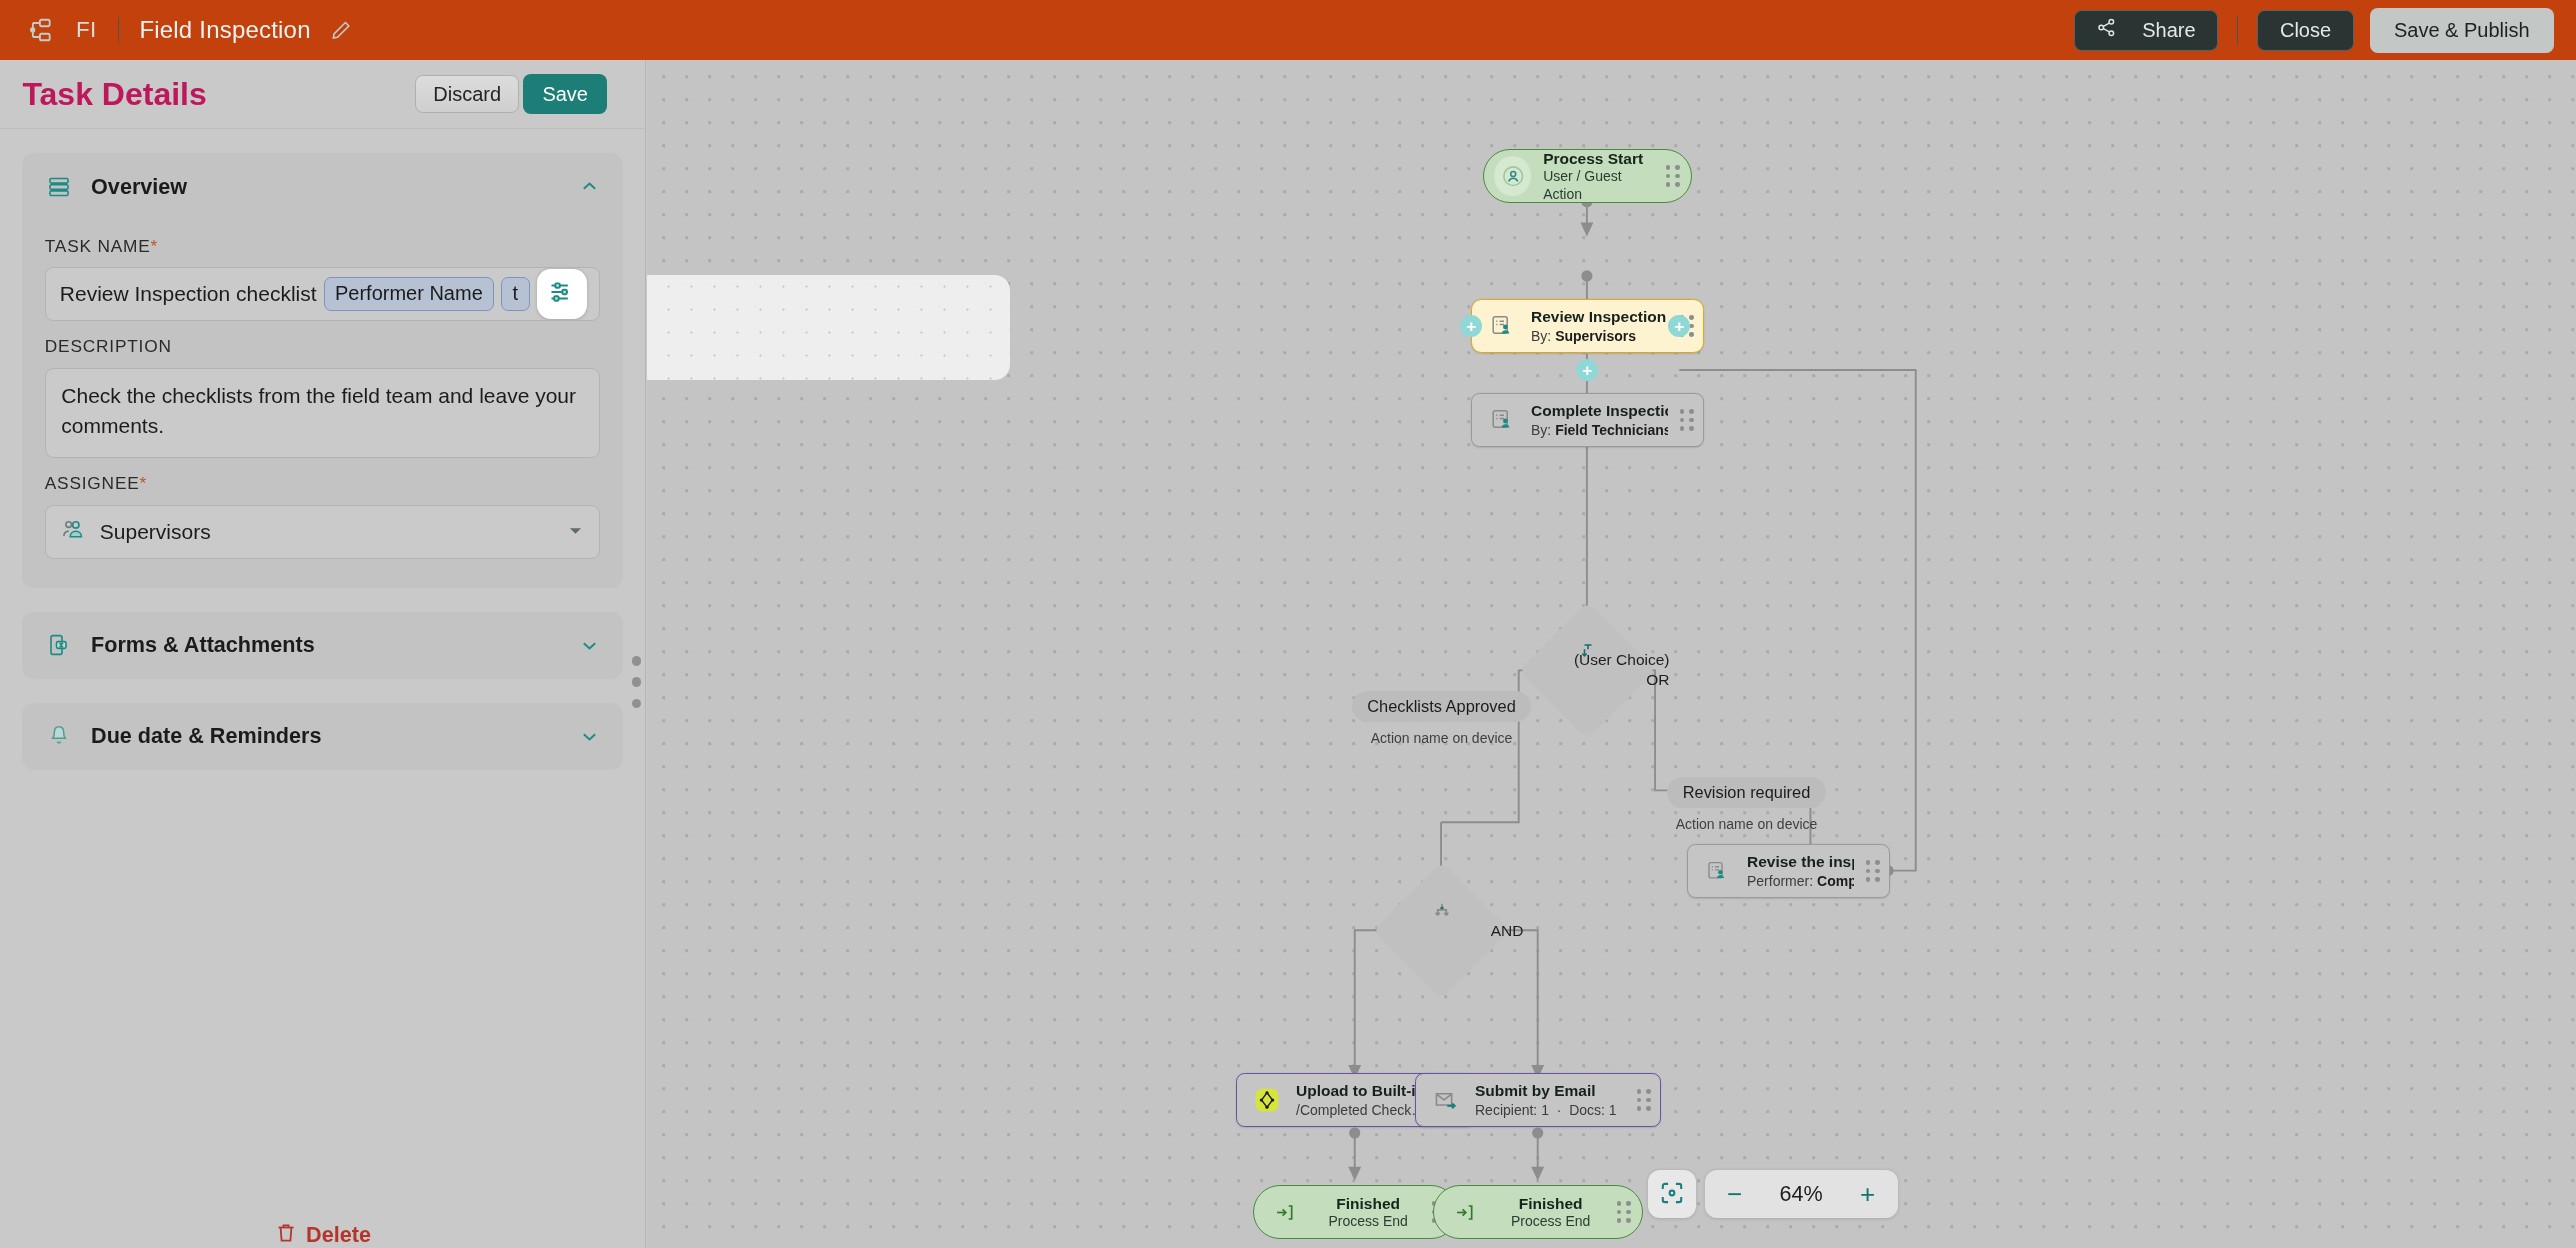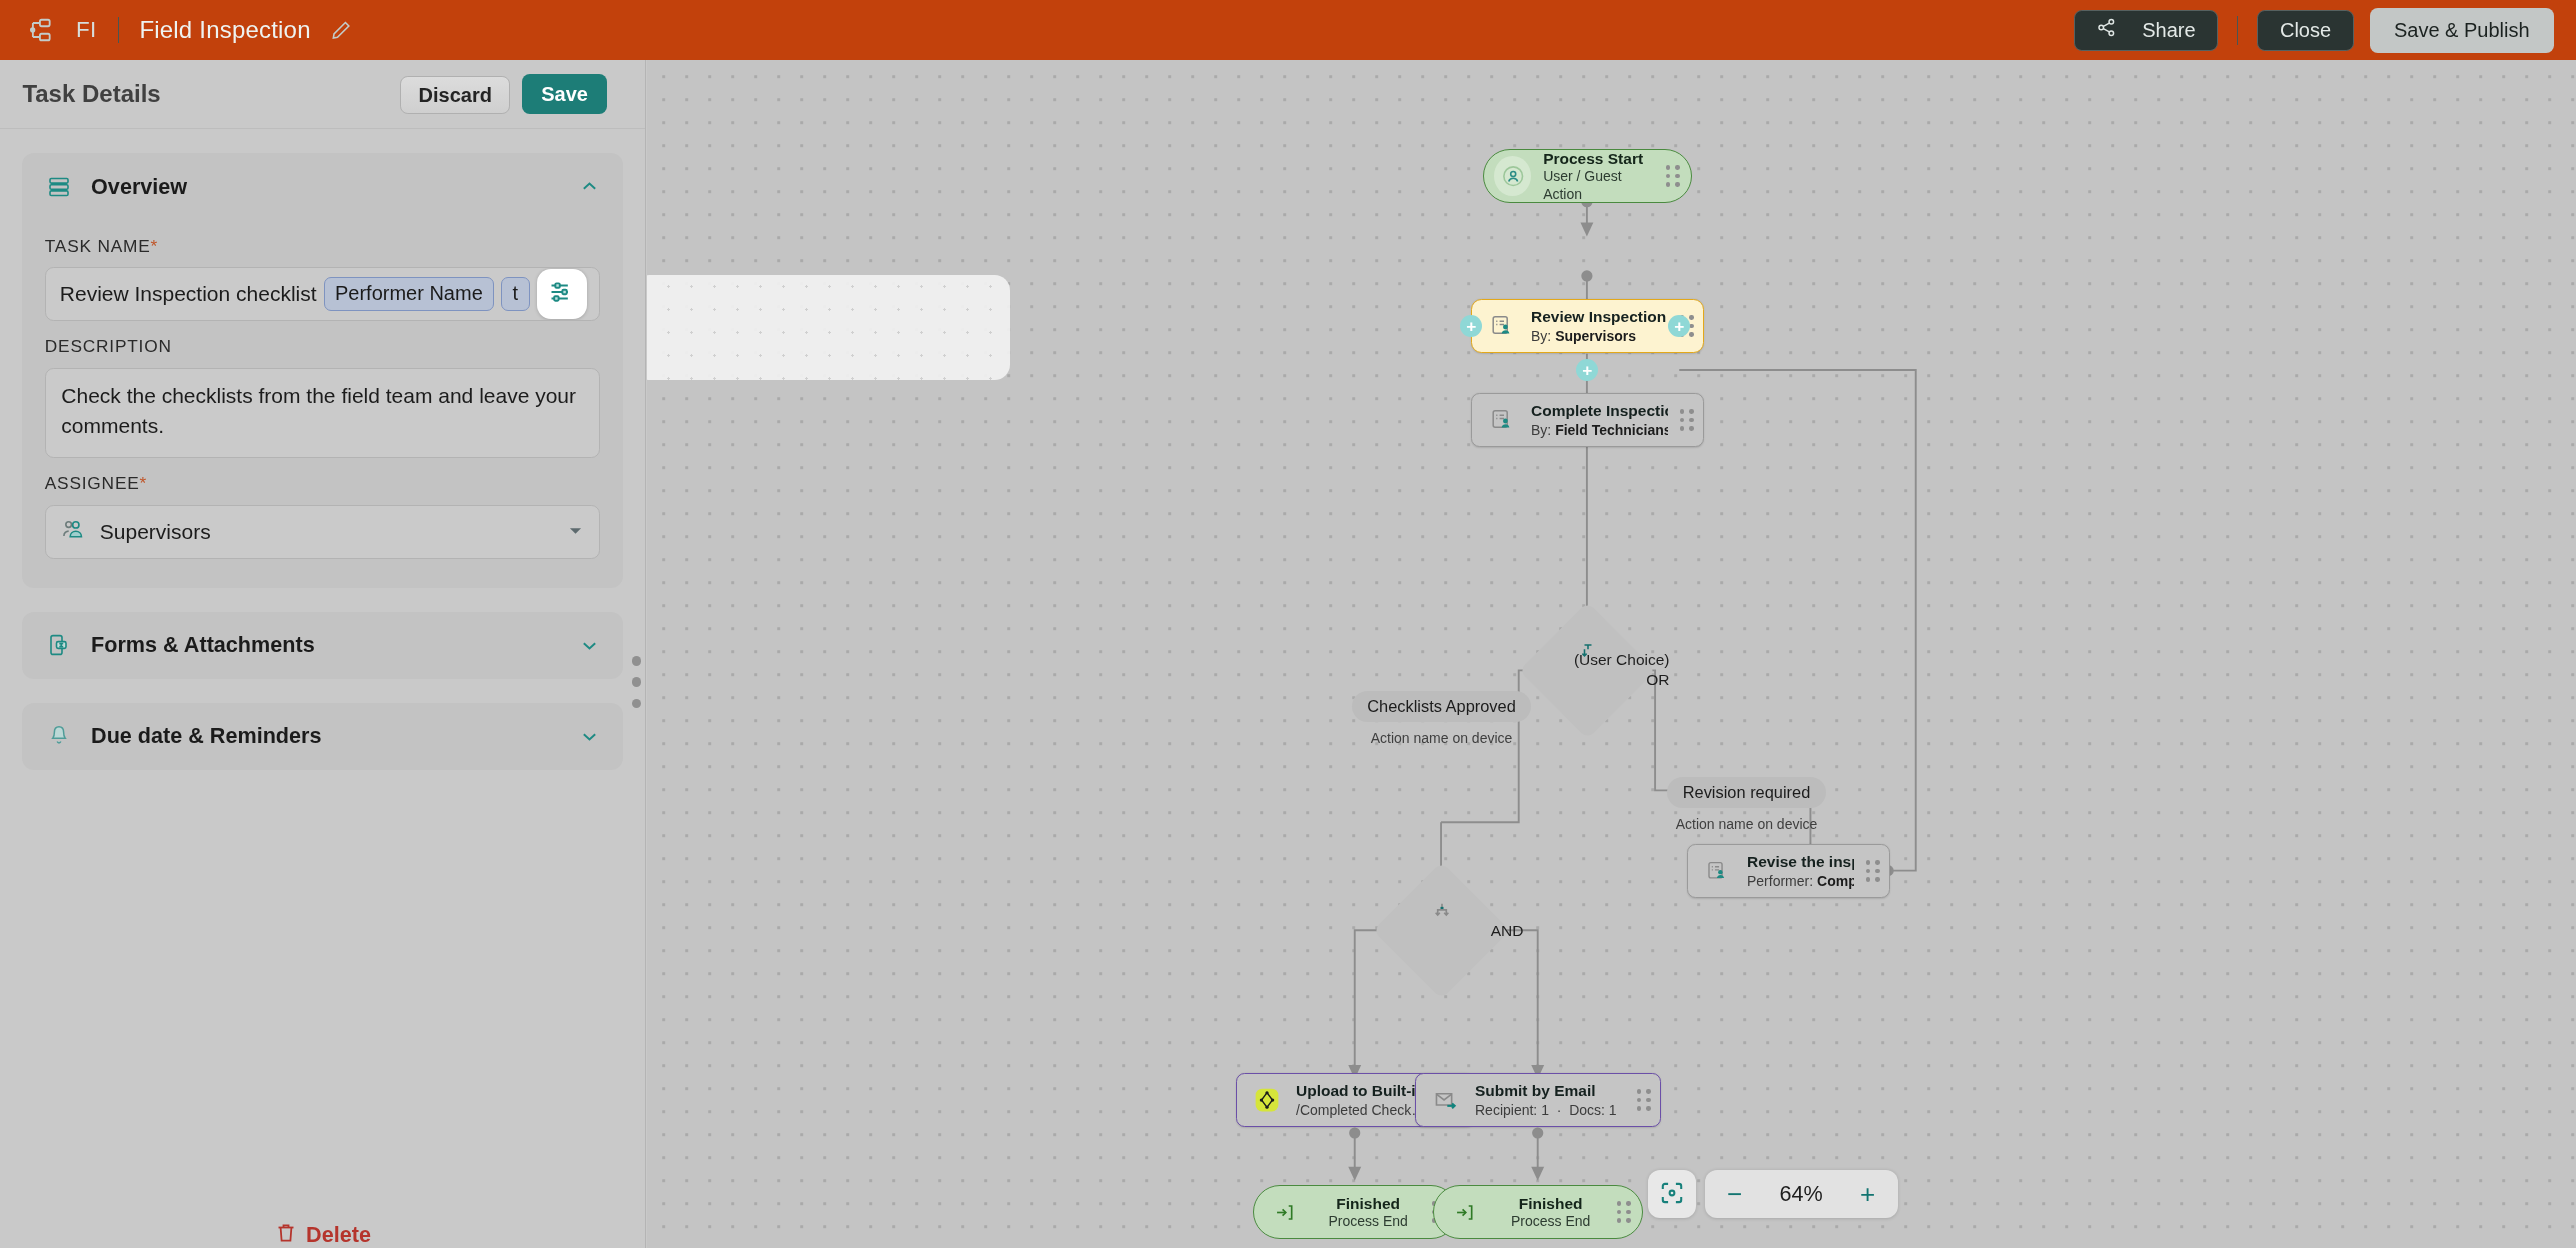--- a/index.html
+++ b/index.html
@@ -52,22 +52,22 @@
     position: absolute; top: 60px; left: 0;
     width: 646px; height: 1188px;
     background: #c9c9c9;
     border-right: 0.9px solid #b4b4b4;
     z-index: 20;
   }
   #panel-header {
     height: 69px; display: flex; align-items: center;
     padding: 0 38px 0 22.4px; border-bottom: 0.9px solid #bdbdbd;
   }
-  #panel-title { font-size: 24px; font-weight: bold; color: #404040; }
-  #panel-header .hbtns { margin-left: auto; display: flex; align-items: flex-end; gap: 12px; font-weight: bold; }
+  #panel-title { font-size: 32px; font-weight: bold; color: #be185d; }
+  #panel-header .hbtns { margin-left: auto; display: flex; align-items: center; gap: 4px; }
   #discard-btn {
     height: 38px; padding: 0 17.3px; font-size: 20px;
     background: linear-gradient(#dcdcdc,#cfcfcf); border: 0.9px solid #b0b0b0; color: #242424;
   }
   #save-btn {
     height: 40px; padding: 0 19px; font-size: 20px;
     background: #1d7d77; border: none; color: #fff;
   }
 
   .section {

